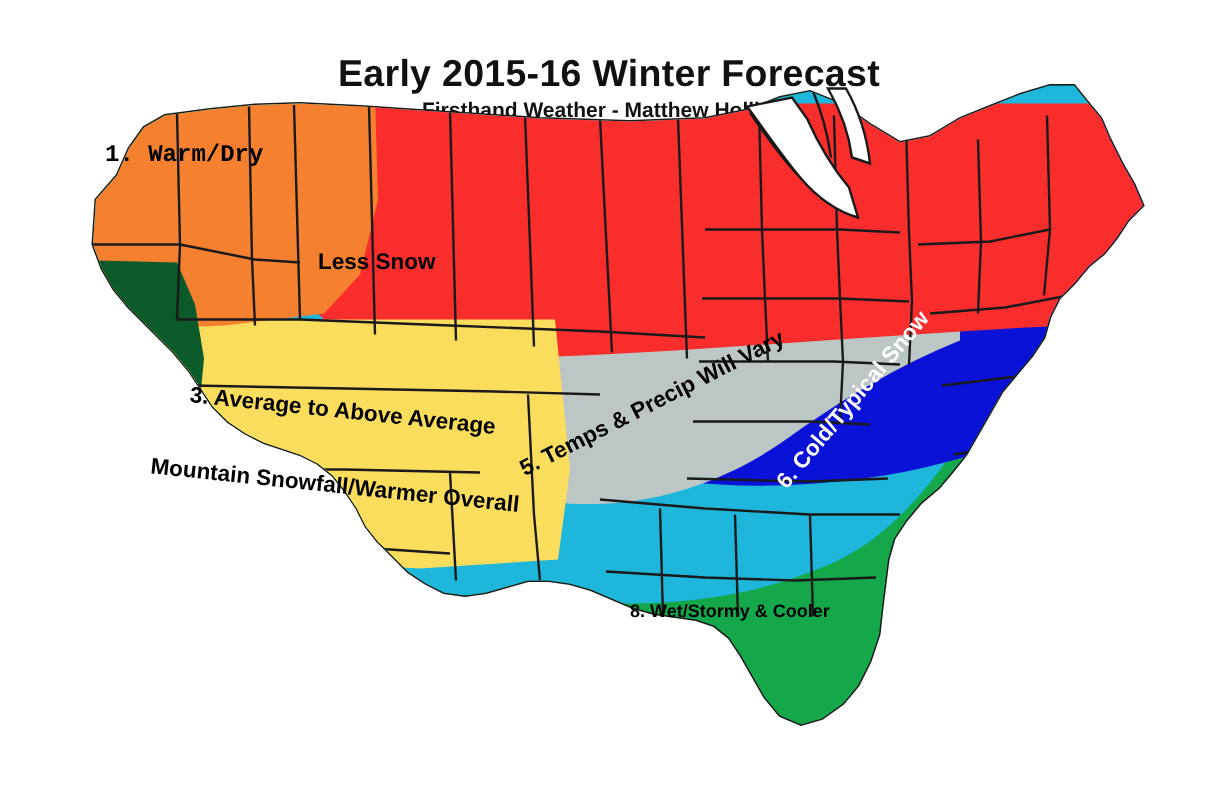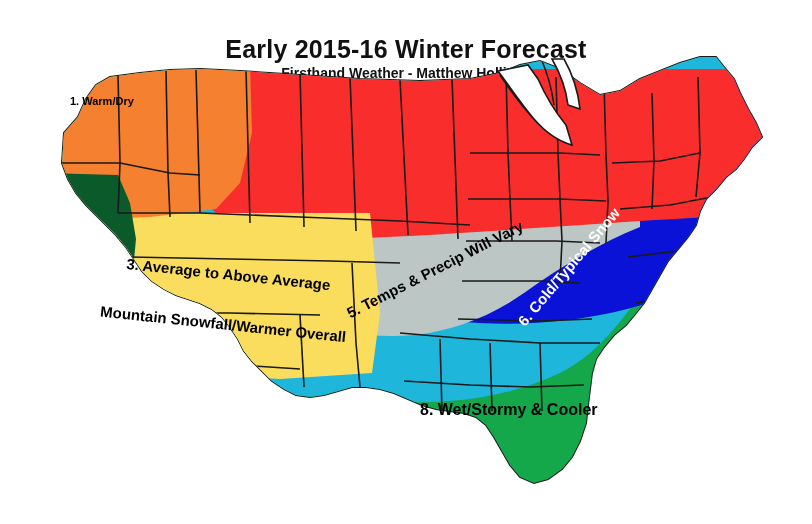--- a/index.html
+++ b/index.html
@@ -16,28 +16,28 @@
   .subtitle{
     position:absolute;left:0;top:52px;width:812px;text-align:center;
     font-size:14px;font-weight:bold;color:#111;
   }
   svg{position:absolute;left:0;top:0;}
   .zone-label{
     position:absolute;font-weight:bold;color:#000;
     white-space:pre;line-height:1.12;pointer-events:none;
   }
   .zone-label.white{color:#ffffff;}
-  .l1{left:70px;top:82px;font-size:11px;}
+  .l1{left:70px;top:82px;font-size:16px;font-family:Liberation Mono, monospace;}
   .l2{left:47px;top:258px;font-size:15px;}
   .l3{left:110px;top:207px;font-size:15px;text-align:center;transform:rotate(6deg);transform-origin:left top;}
   .l4{left:212px;top:120px;font-size:15px;text-align:center;}
   .l5{left:352px;top:292px;font-size:15px;transform:rotate(-27deg);transform-origin:left bottom;}
   .l6{left:528px;top:300px;font-size:15px;transform:rotate(-50deg);transform-origin:left bottom;}
   .l7{left:440px;top:341px;font-size:15px;}
-  .l8{left:420px;top:388px;font-size:16px;text-align:center;}
+  .l8{left:420px;top:388px;font-size:12px;text-align:center;}
 </style>
 </head>
 <body>
 
 <div id="stage">
 
   <div class="title">Early 2015-16 Winter Forecast</div>
   <div class="subtitle">Firsthand Weather - Matthew Holliday</div>
 
   <svg width="812" height="524" viewBox="0 0 812 524">
@@ -129,20 +129,21 @@
   <div class="zone-label l1">1. Warm/Dry</div>
 
   <div class="zone-label l2 white">2. Wet</div>
 
   <div class="zone-label l3">
     <div>3. Average to Above Average</div>
     <div>Mountain Snowfall/Warmer Overall</div>
   </div>
 
   <div class="zone-label l4">
+    <div>Less Snow</div>
   </div>
 
   <div class="zone-label l5">5. Temps &amp; Precip Will Vary</div>
 
   <div class="zone-label l6 white">6. Cold/Typical Snow</div>
 
 
   <div class="zone-label l8">8. Wet/Stormy &amp; Cooler</div>
 
 </div>

